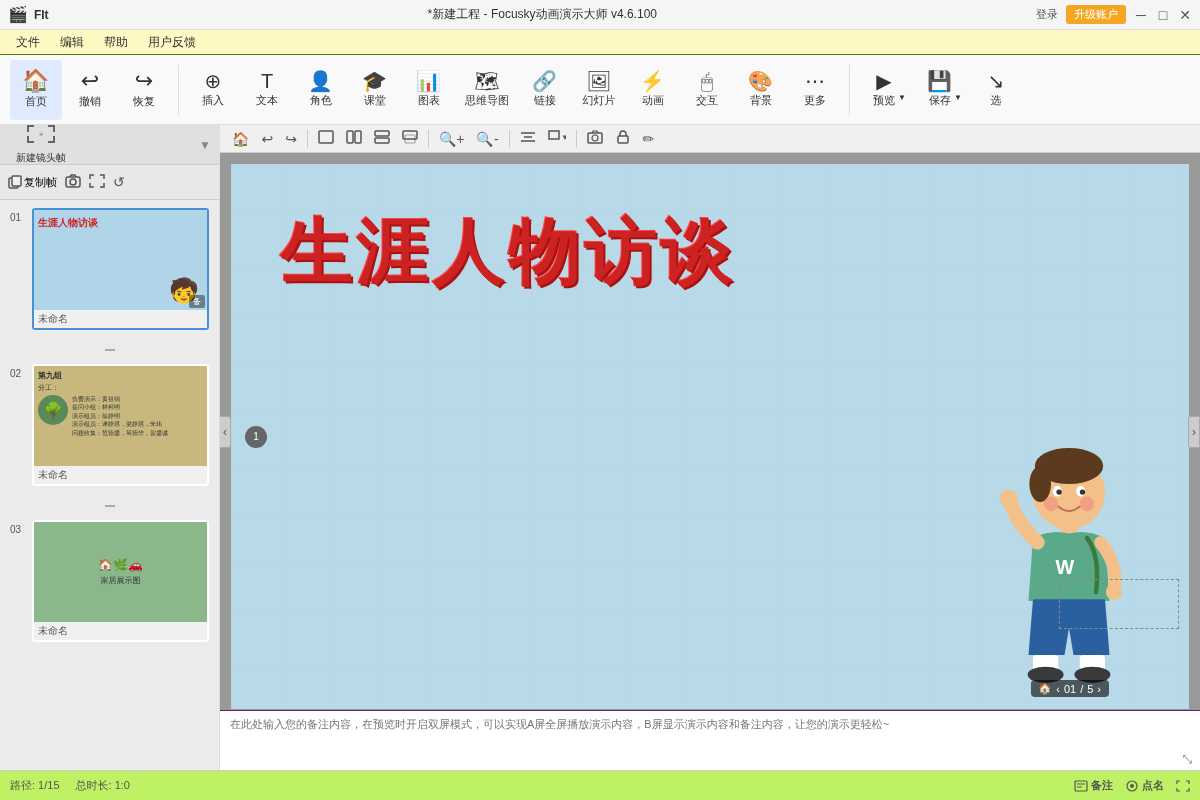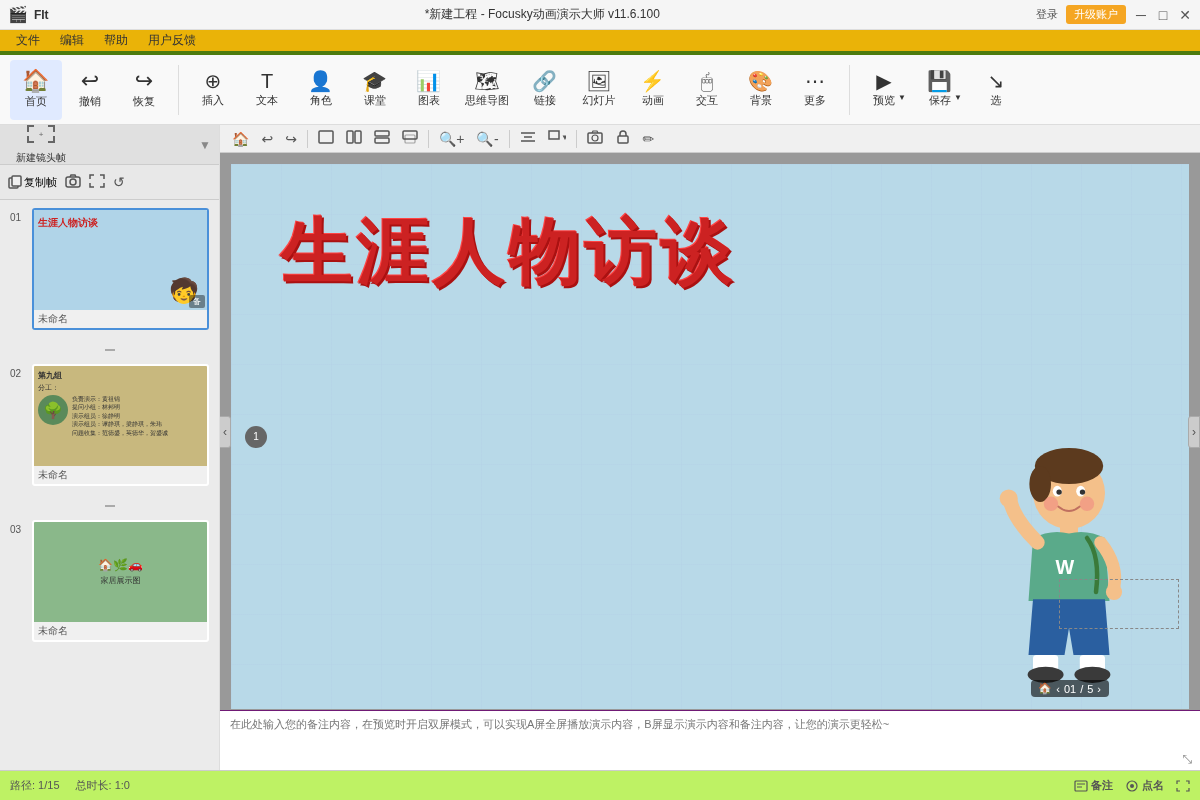--- a/index.html
+++ b/index.html
@@ -19,25 +19,25 @@
     #titlebar .left-icons { display: flex; align-items: center; gap: 6px; }
     #titlebar .title { flex: 1; text-align: center; font-size: 12px; color: #333; }
     #titlebar .right-controls { display: flex; align-items: center; gap: 8px; }
     #titlebar .window-btn { width: 14px; height: 14px; cursor: pointer; font-size: 14px; color: #555; display: flex; align-items: center; justify-content: center; }
     .upgrade-btn { background: #f5a623; color: white; border: none; border-radius: 3px; padding: 2px 8px; font-size: 11px; cursor: pointer; }
     .login-btn { background: none; border: none; color: #555; font-size: 11px; cursor: pointer; }
 
     
     #menubar {
       height: 25px;
-      background: #eab308;
+      background: #fef9c3;
       display: flex;
       align-items: center;
       padding: 0 8px;
-      border-bottom: 4px solid #4d7c0f;
+      border-bottom: 1px solid #4d7c0f;
       gap: 4px;
     }
     .menu-item { padding: 2px 8px; font-size: 12px; color: #333; cursor: pointer; border-radius: 3px; }
 
     
     #toolbar {
       height: 70px;
       background: #f9f9f9;
       border-bottom: 1px solid #ddd;
       display: flex;
@@ -326,21 +326,21 @@
     }
   </style>
 </head>
 <body>
 
 <div id="titlebar">
   <div class="left-icons">
     <span style="font-size:16px;">🎬</span>
     <span style="font-size:12px;font-weight:bold;color:#333;">FIt</span>
   </div>
-  <div class="title">*新建工程 - Focusky动画演示大师  v11.6.100</div>
+  <div class="title">*新建工程 - Focusky动画演示大师  v4.6.100</div>
   <div class="right-controls">
     <button class="login-btn">登录</button>
     <button class="upgrade-btn">升级账户</button>
     <span class="window-btn">─</span>
     <span class="window-btn">□</span>
     <span class="window-btn">✕</span>
   </div>
 </div>
 
 <div id="menubar">

